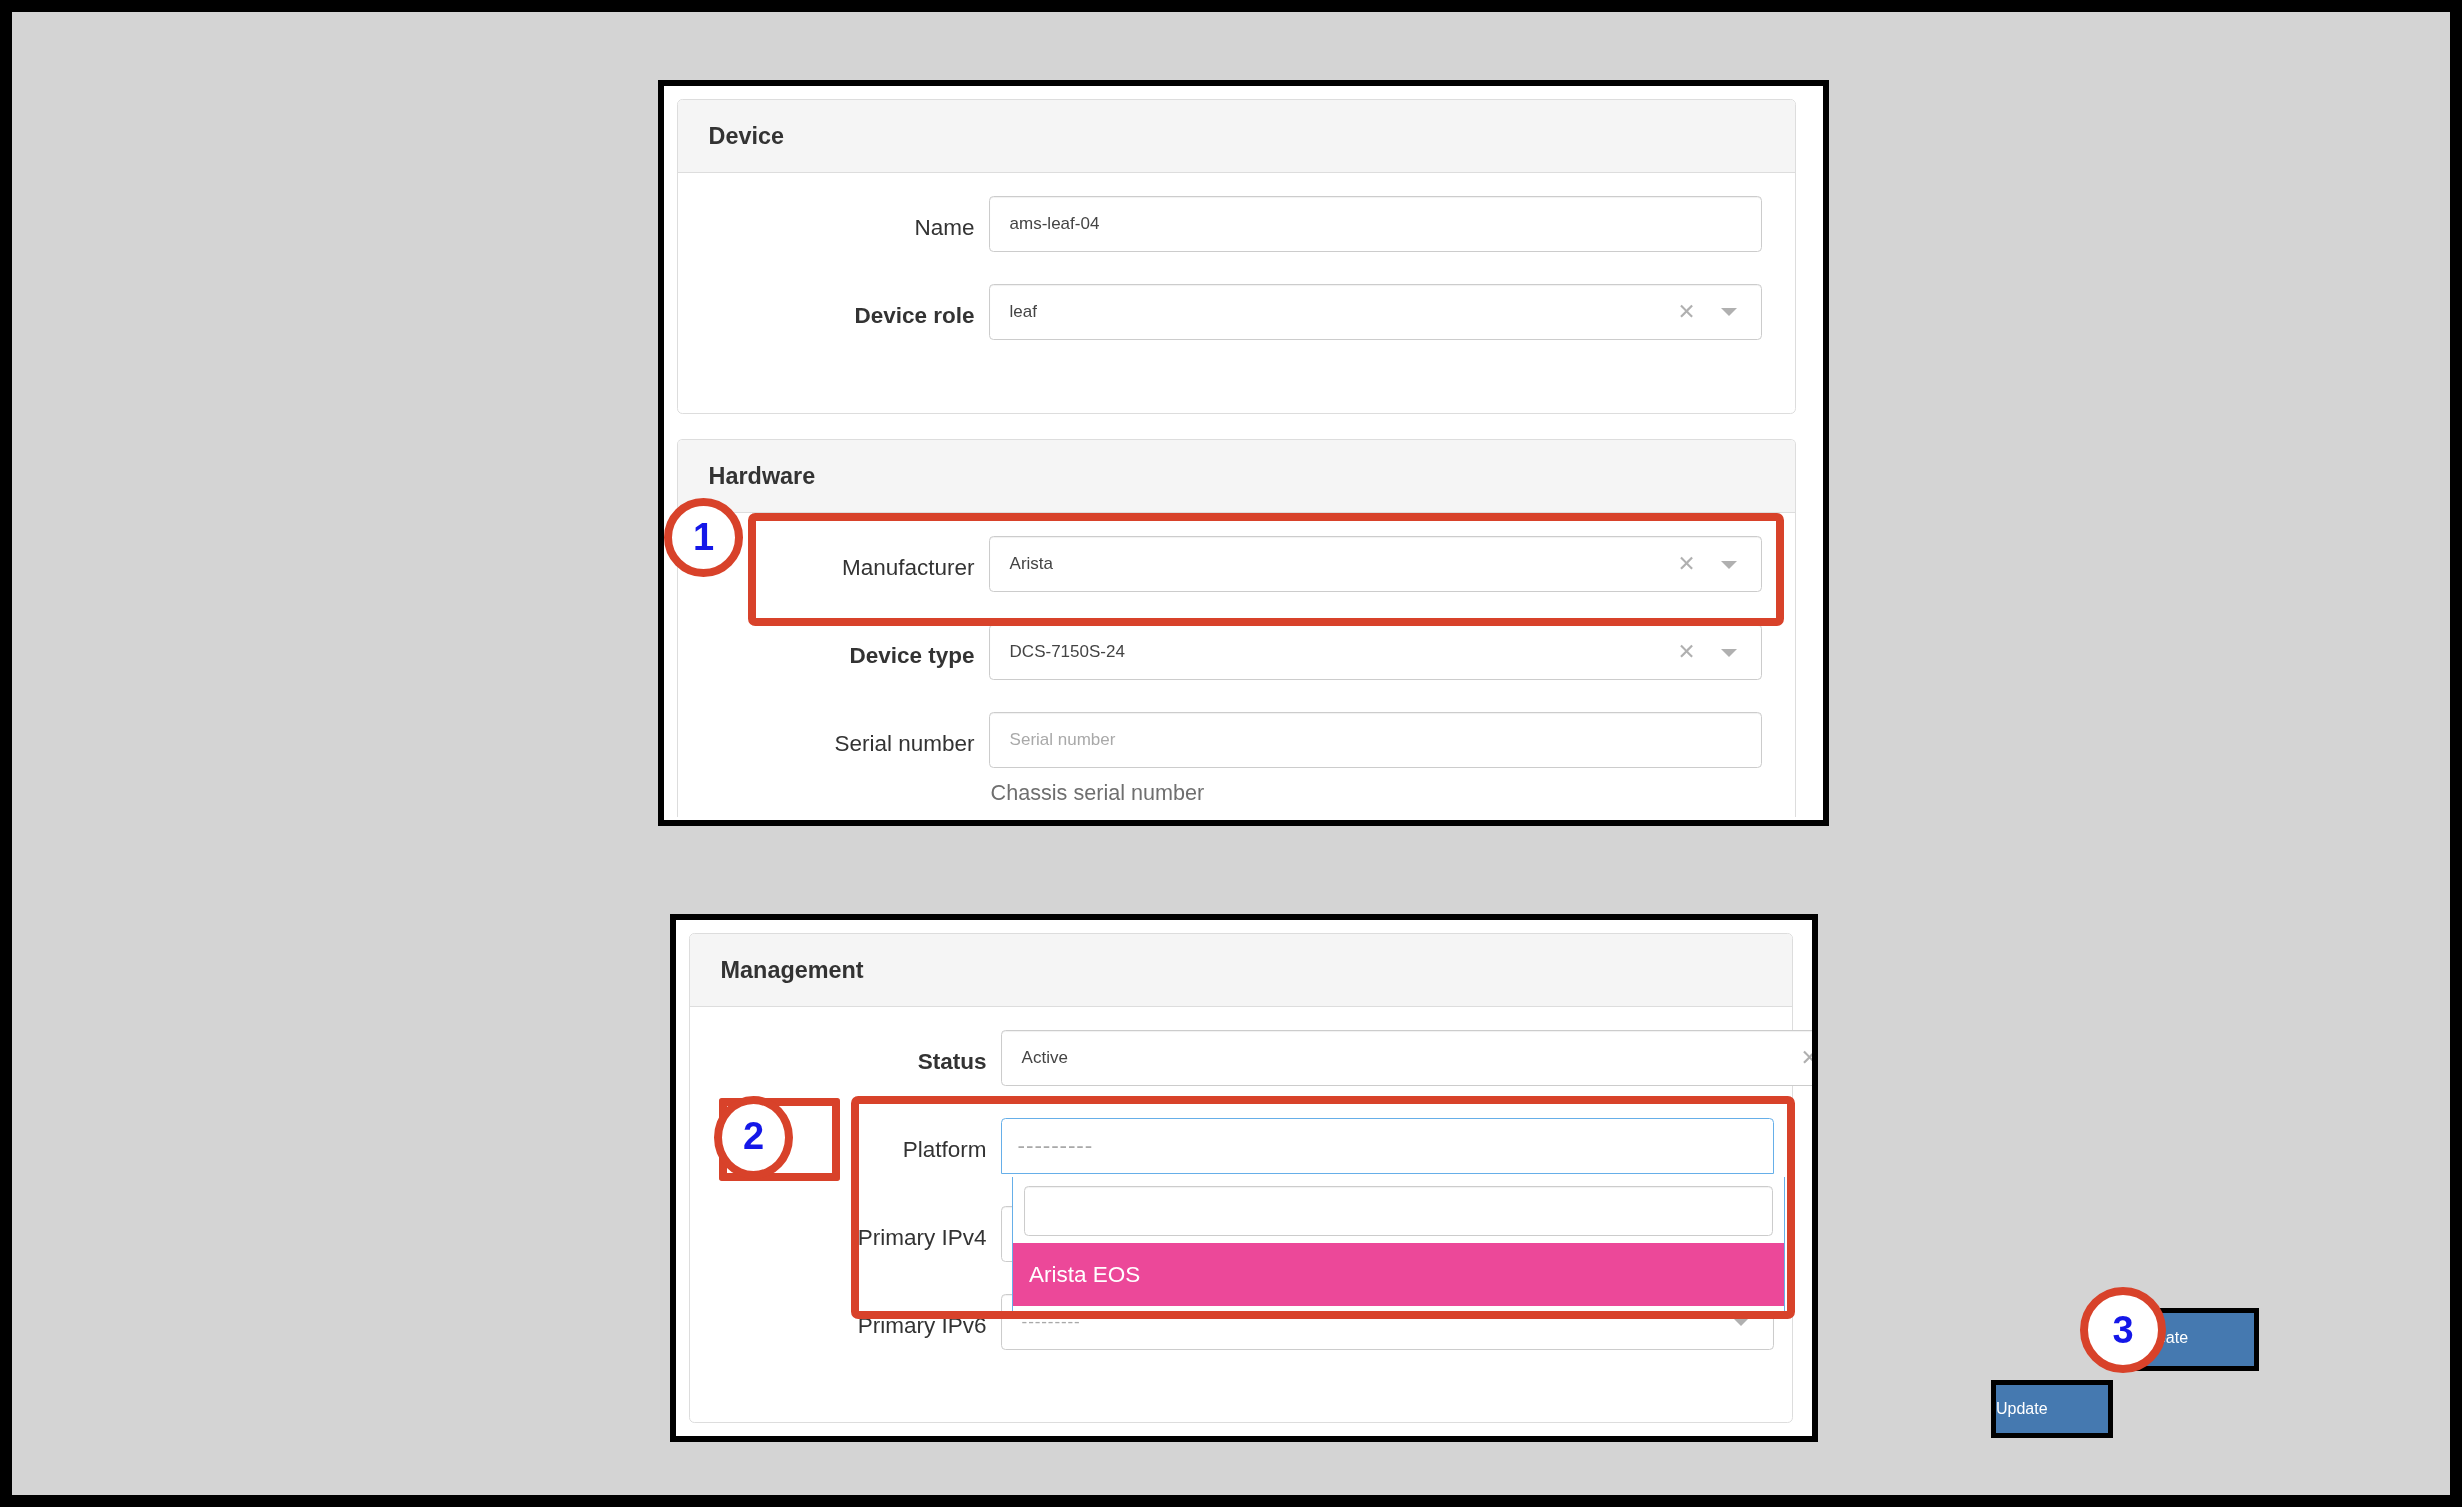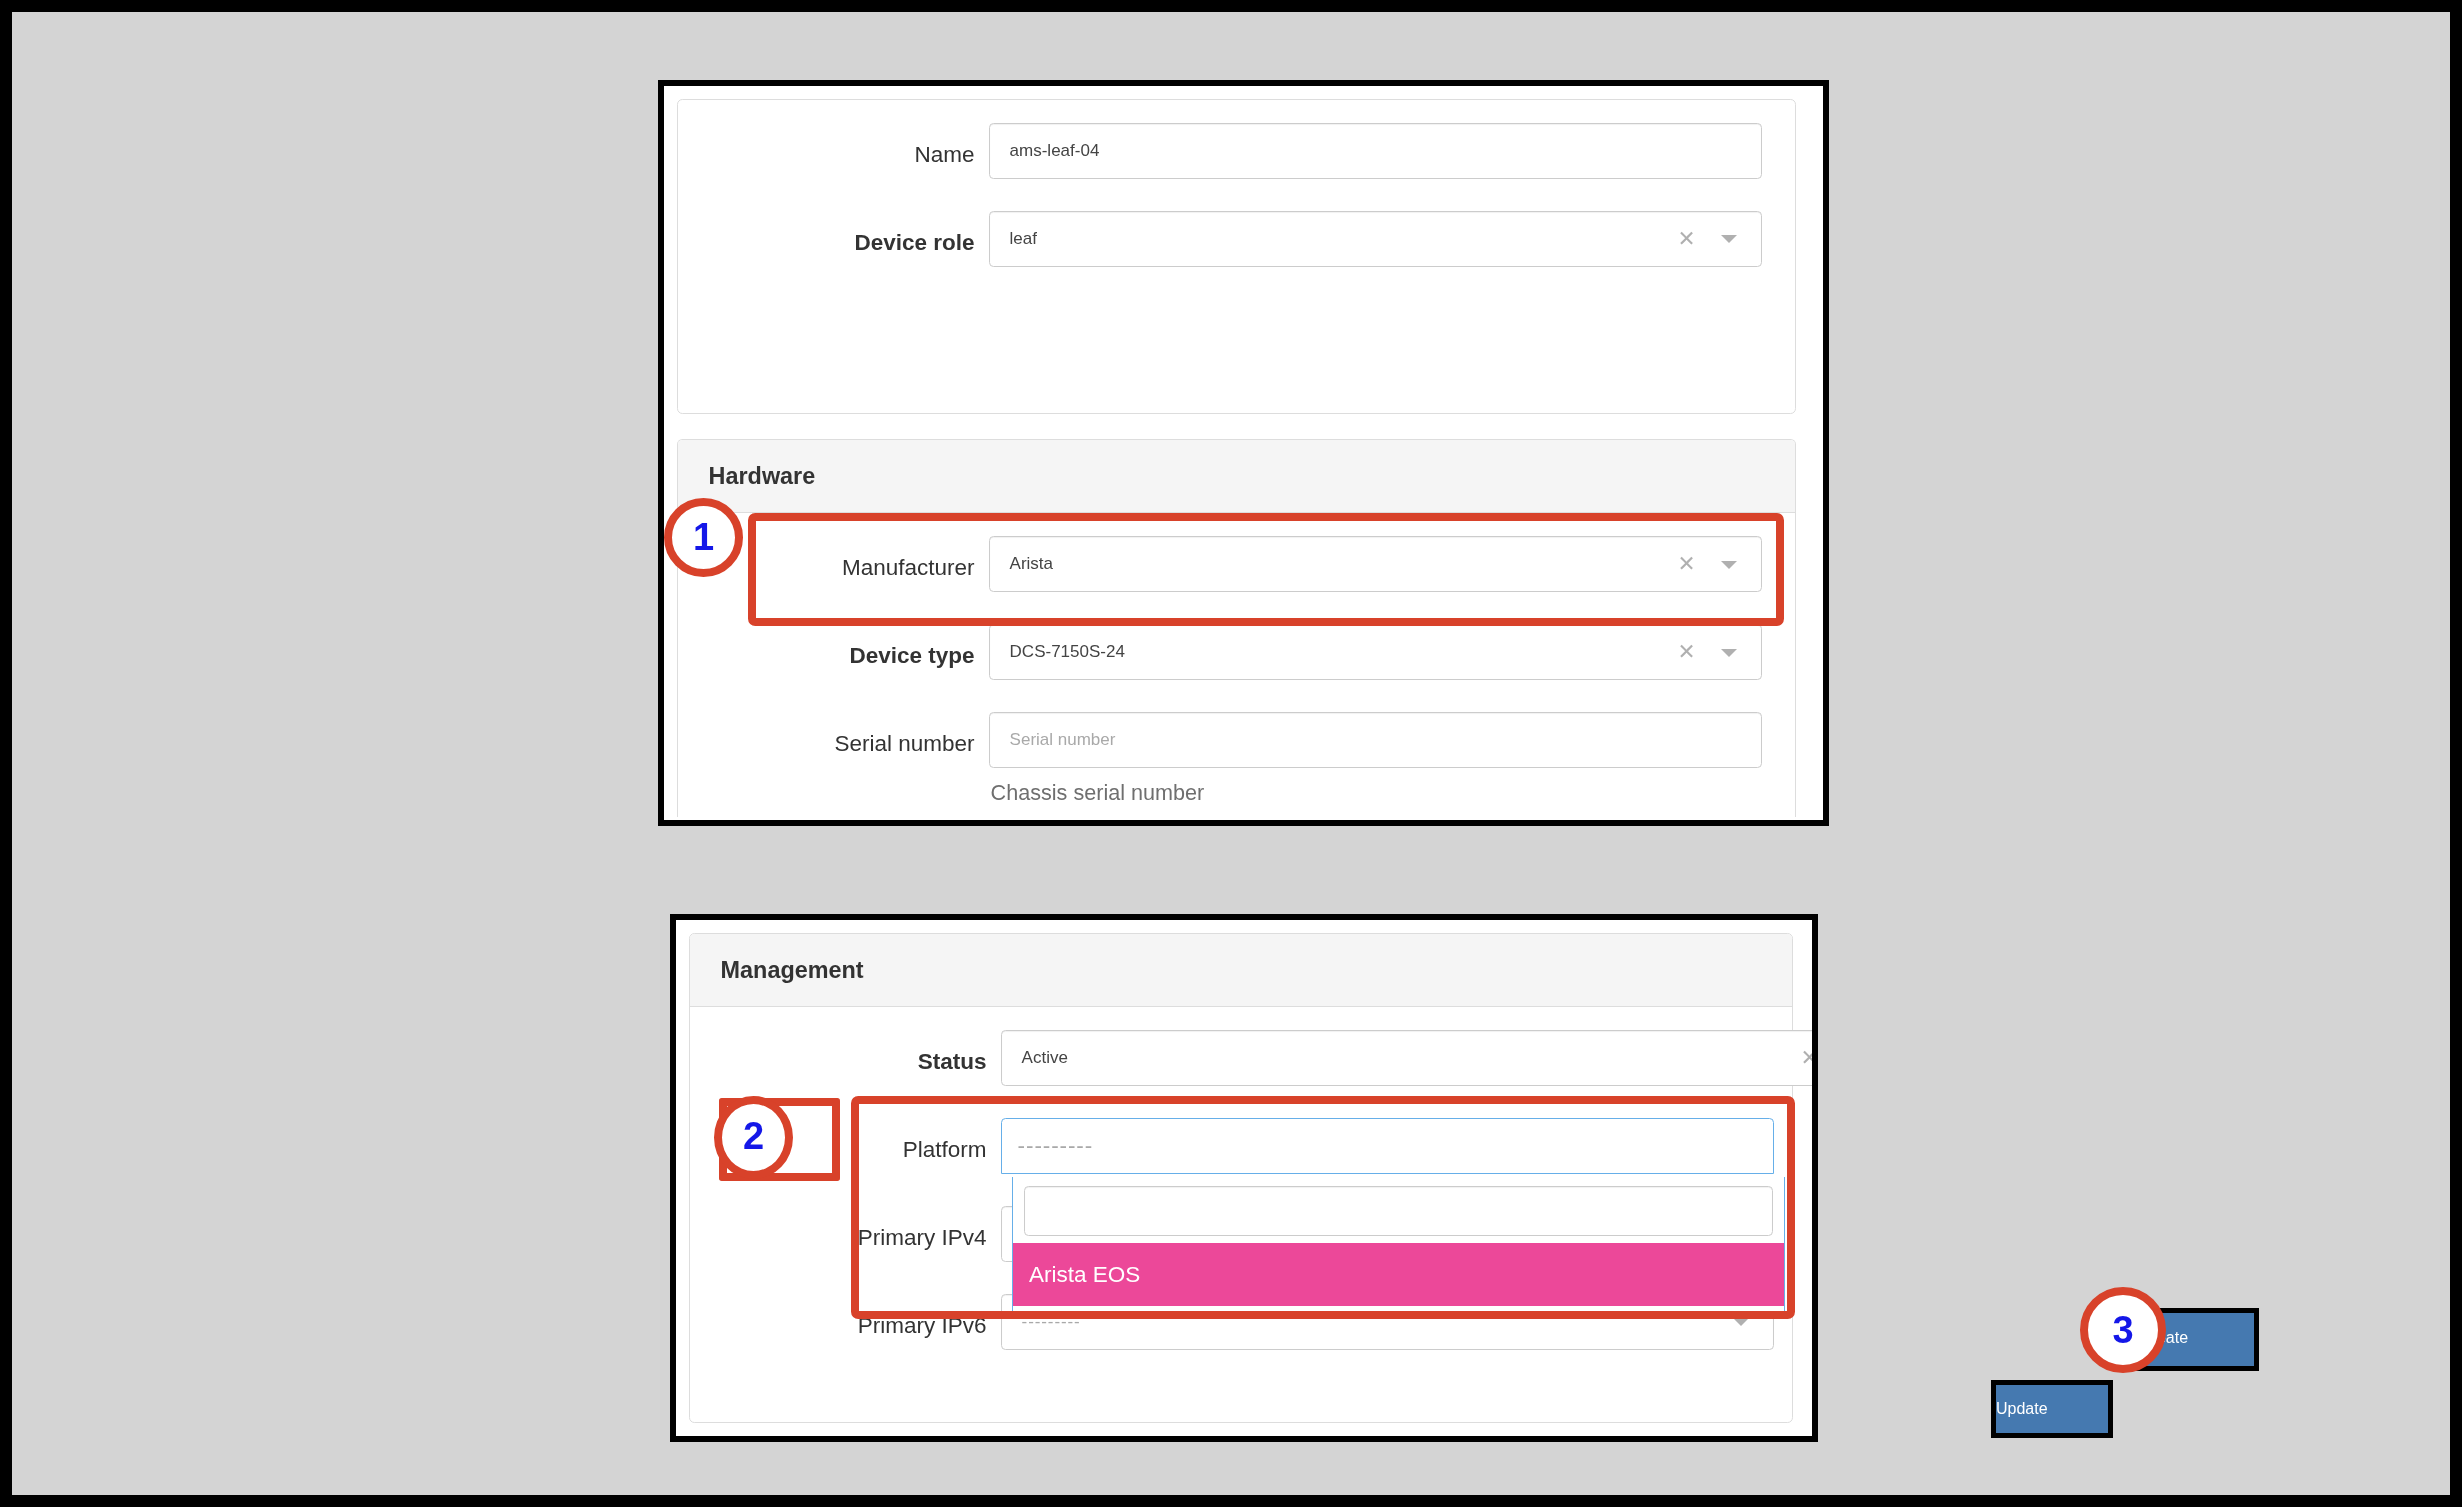--- a/index.html
+++ b/index.html
@@ -189,20 +189,21 @@
   }
 </style>
 </head>
 <body>
 
 <div id="screen">
 
   <div class="shot" id="shot-device">
 
     <div class="panel" style="left:12.6px; top:12.6px; width:1119px; height:315px;">
+      <div class="panel-head">Device</div>
       <div class="panel-body">
 
         <div class="frow">
           <div class="flabel" style="left:0; top:18px; width:297px;">Name</div>
           <div class="fctl" style="left:311px; top:0; width:773px;">
             <span class="val">ams-leaf-04</span>
           </div>
         </div>
 
         <div class="frow">

